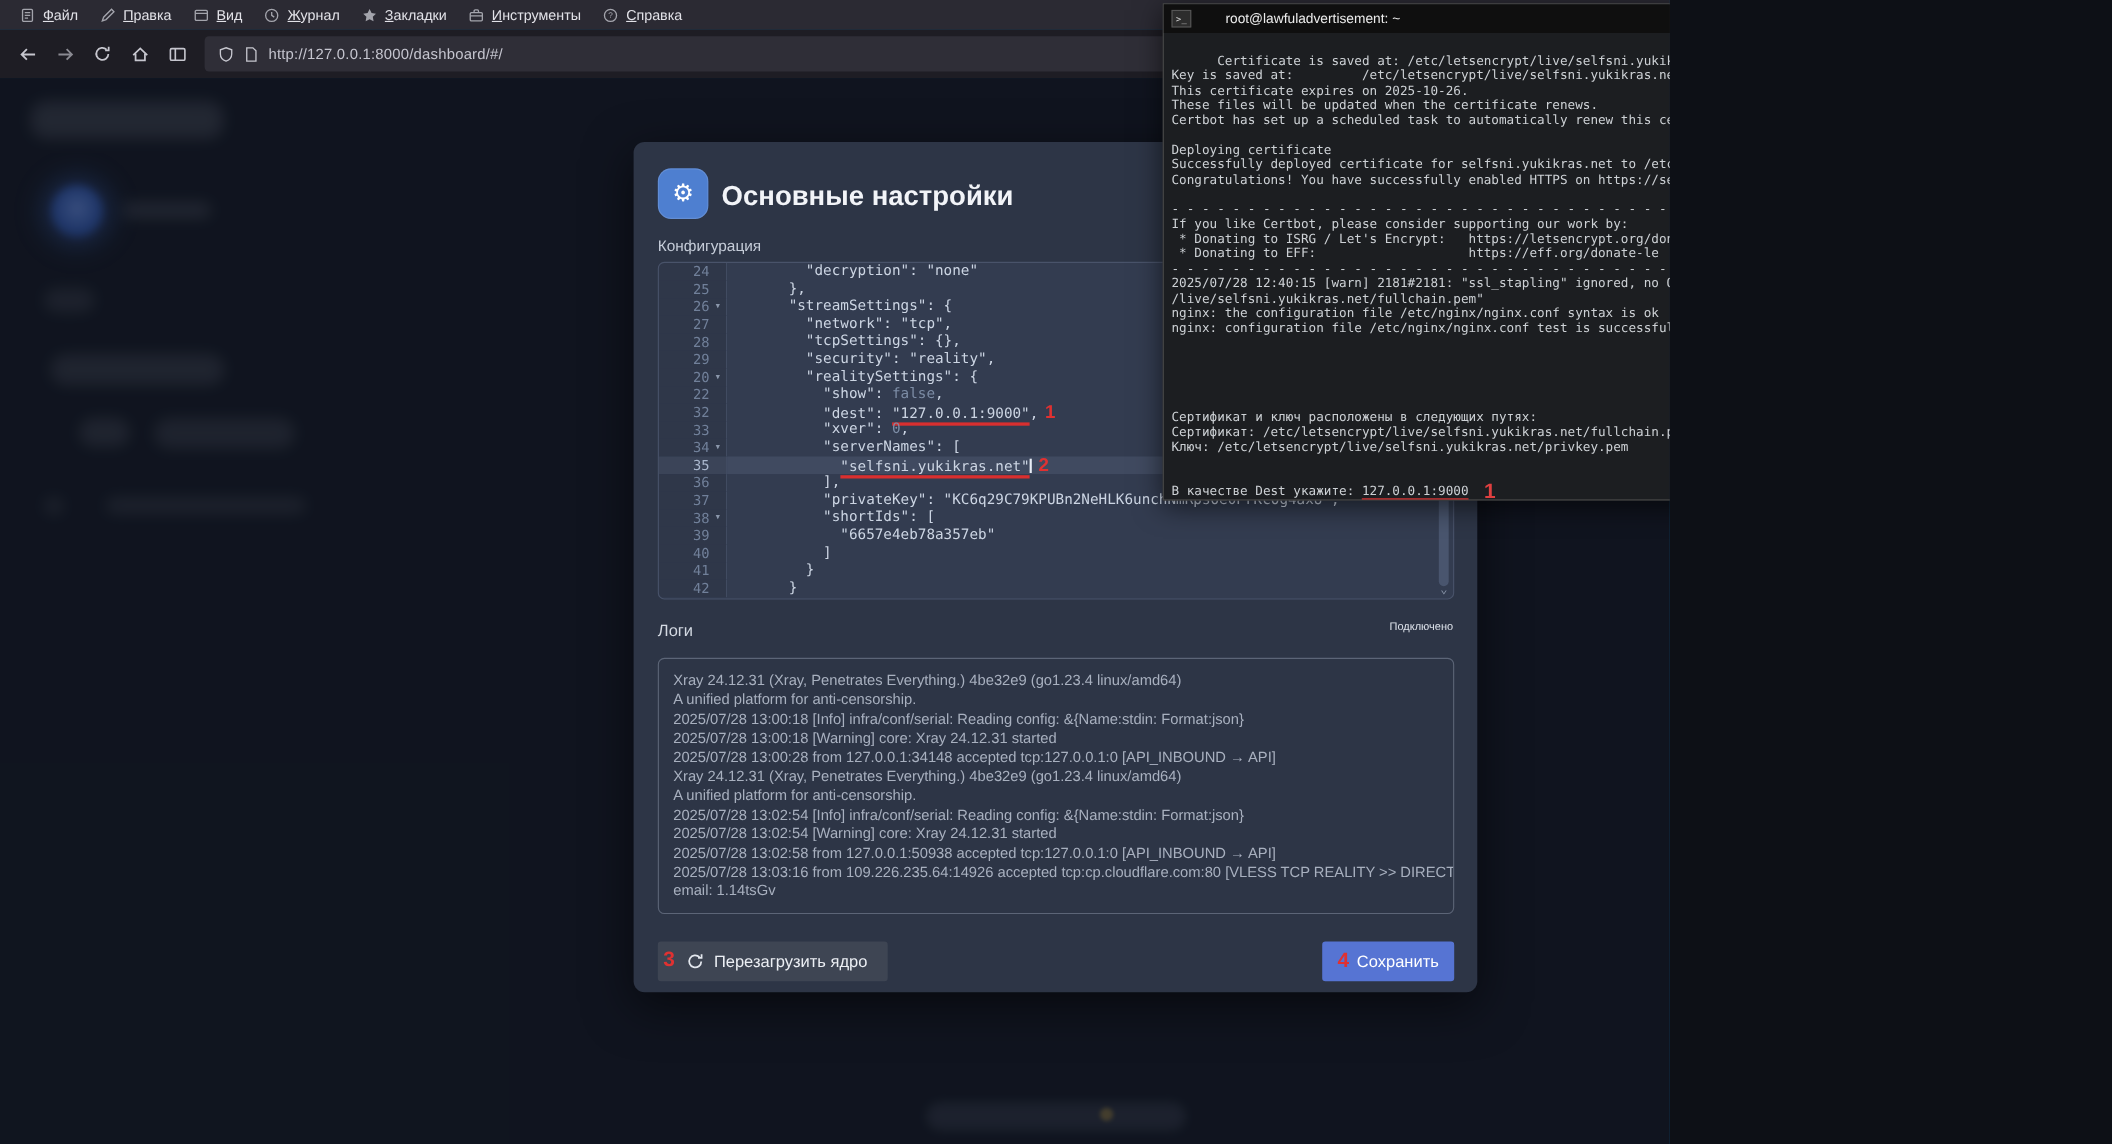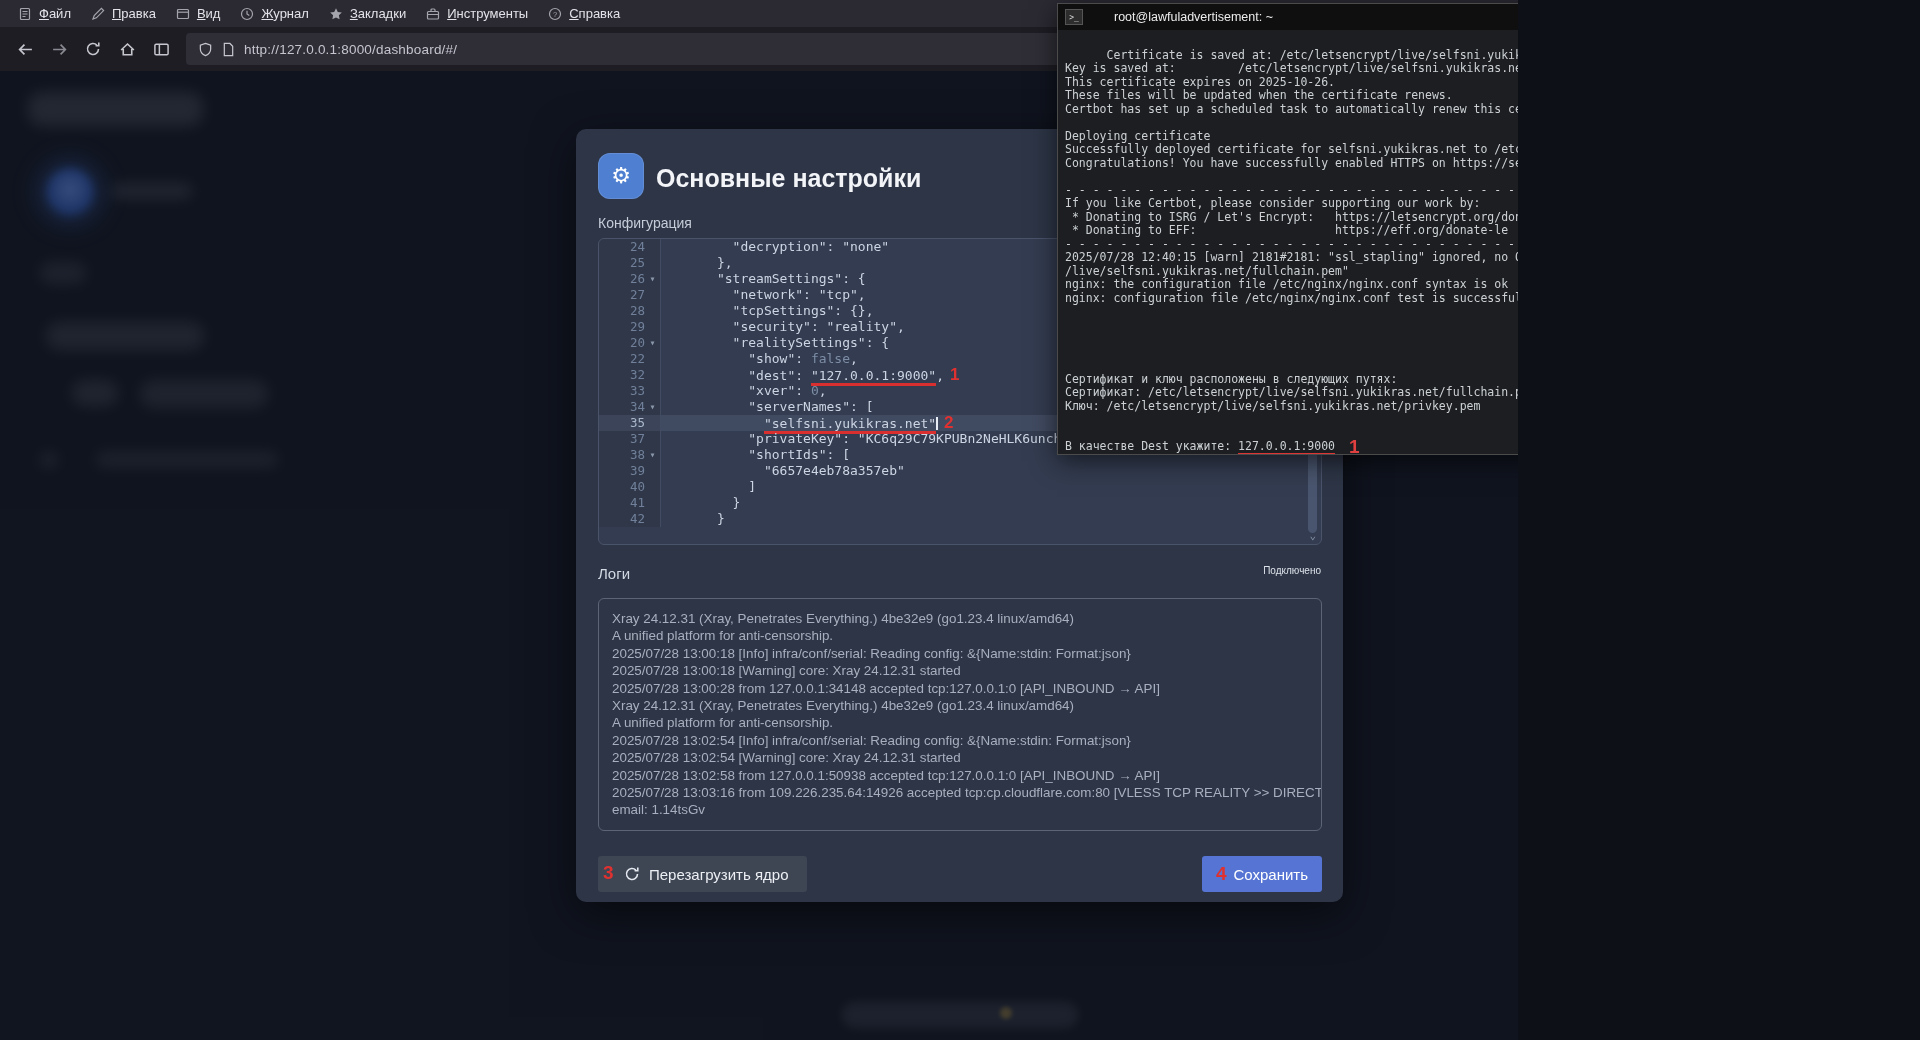--- a/index.html
+++ b/index.html
@@ -218,20 +218,21 @@
       <div class="crow"><span class="gut"><span class="lnum">26</span><span class="foldspot">▾</span></span><span class="codecell">      "streamSettings": {</span></div>
       <div class="crow"><span class="gut"><span class="lnum">27</span><span class="foldspot"></span></span><span class="codecell">        "network": "tcp",</span></div>
       <div class="crow"><span class="gut"><span class="lnum">28</span><span class="foldspot"></span></span><span class="codecell">        "tcpSettings": {},</span></div>
       <div class="crow"><span class="gut"><span class="lnum">29</span><span class="foldspot"></span></span><span class="codecell">        "security": "reality",</span></div>
       <div class="crow"><span class="gut"><span class="lnum">20</span><span class="foldspot">▾</span></span><span class="codecell">        "realitySettings": {</span></div>
       <div class="crow"><span class="gut"><span class="lnum">22</span><span class="foldspot"></span></span><span class="codecell"><span>          "show": </span><span class="kw">false</span><span>,</span></span></div>
       <div class="crow"><span class="gut"><span class="lnum">32</span><span class="foldspot"></span></span><span class="codecell"><span>          "dest": </span><span class="cred">"127.0.0.1:9000"</span><span>,</span><span class="cmark">1</span></span></div>
       <div class="crow"><span class="gut"><span class="lnum">33</span><span class="foldspot"></span></span><span class="codecell"><span>          "xver": </span><span class="kw">0</span><span>,</span></span></div>
       <div class="crow"><span class="gut"><span class="lnum">34</span><span class="foldspot">▾</span></span><span class="codecell">          "serverNames": [</span></div>
       <div class="crow active"><span class="gut"><span class="lnum">35</span><span class="foldspot"></span></span><span class="codecell"><span>            </span><span class="cred">"selfsni.yukikras.net"</span><span class="caret"></span><span class="cmark">2</span></span></div>
+      <div class="crow"><span class="gut"><span class="lnum">36</span><span class="foldspot"></span></span><span class="codecell">          ],</span></div>
       <div class="crow"><span class="gut"><span class="lnum">37</span><span class="foldspot"></span></span><span class="codecell">          "privateKey": "KC6q29C79KPUBn2NeHLK6unchNmRpsOe0PrKcOg4axU",</span></div>
       <div class="crow"><span class="gut"><span class="lnum">38</span><span class="foldspot">▾</span></span><span class="codecell">          "shortIds": [</span></div>
       <div class="crow"><span class="gut"><span class="lnum">39</span><span class="foldspot"></span></span><span class="codecell">            "6657e4eb78a357eb"</span></div>
       <div class="crow"><span class="gut"><span class="lnum">40</span><span class="foldspot"></span></span><span class="codecell">          ]</span></div>
       <div class="crow"><span class="gut"><span class="lnum">41</span><span class="foldspot"></span></span><span class="codecell">        }</span></div>
       <div class="crow"><span class="gut"><span class="lnum">42</span><span class="foldspot"></span></span><span class="codecell">      }</span></div>
       <div class="ed-scroll">
           <div class="ed-thumb"></div>
           <div class="ed-down">⌄</div>
         </div>

